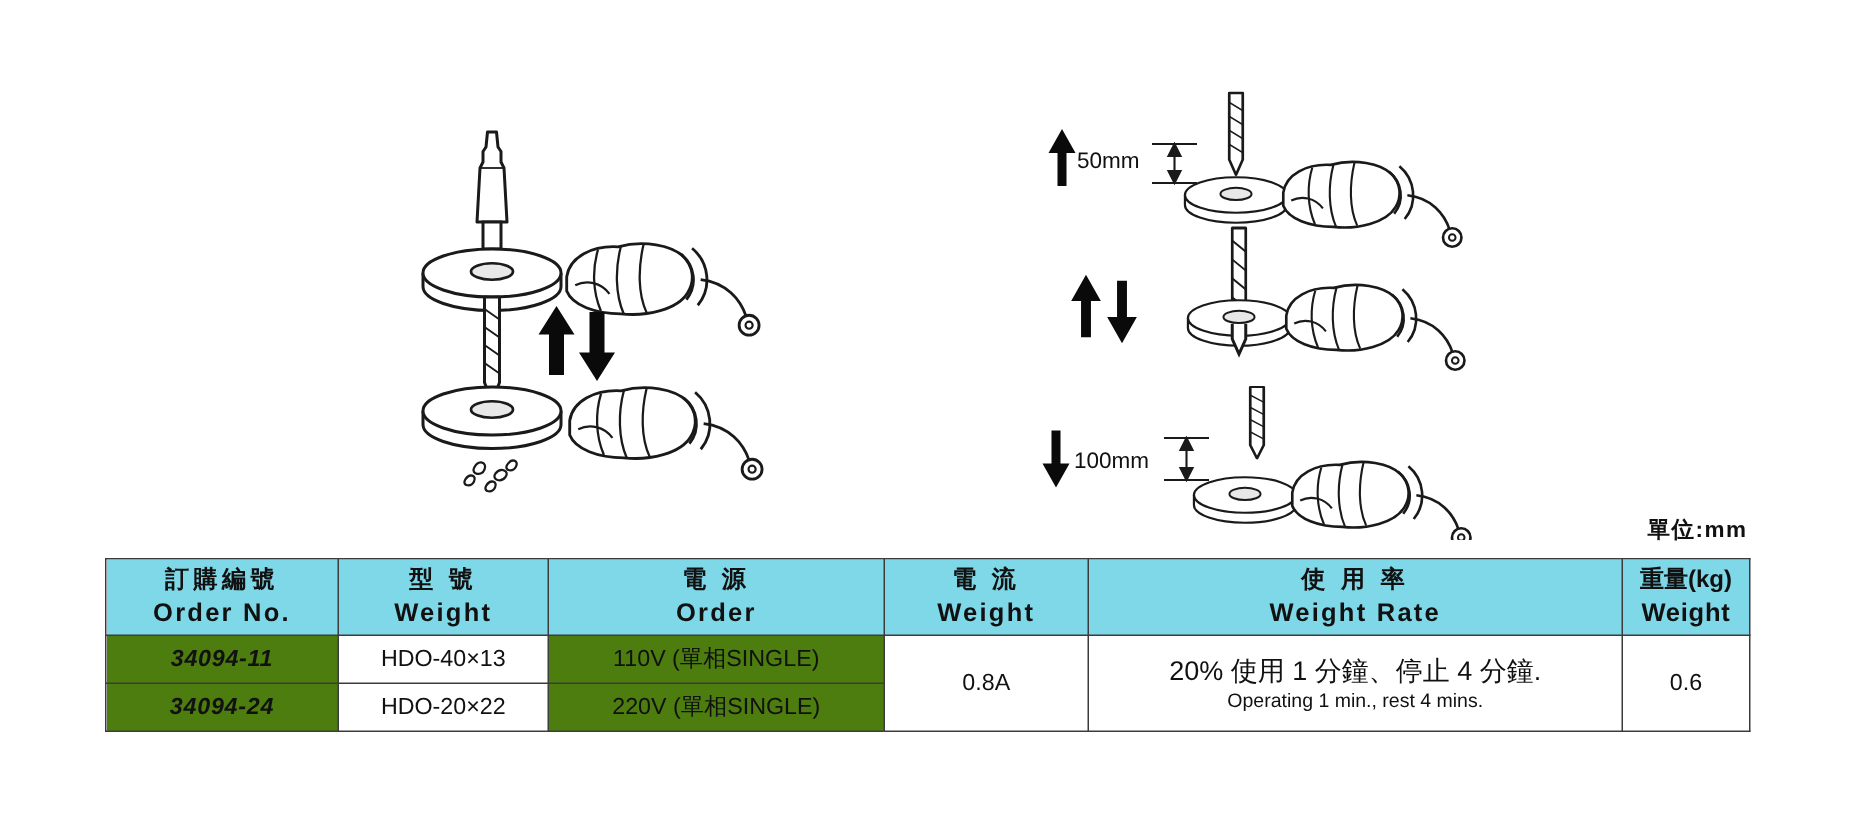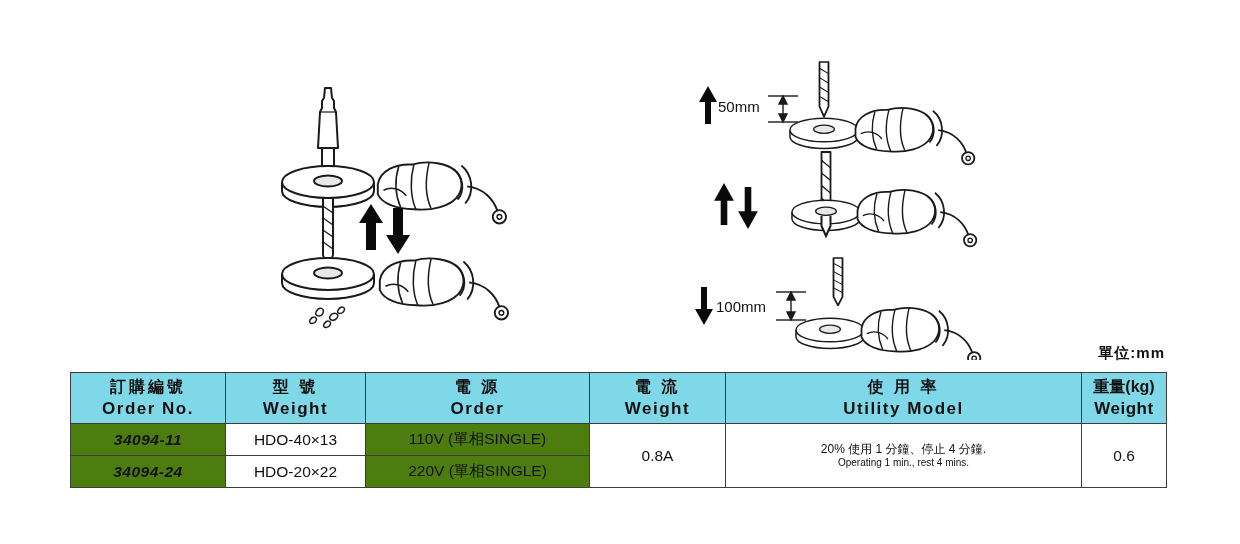--- a/index.html
+++ b/index.html
@@ -25,22 +25,22 @@
     border:1.6px solid #3c3c3c;text-align:center;vertical-align:middle;
     padding:1px 2px;overflow:hidden;
   }
   .spec-table th{background:#7fd8e8;height:48px;}
   .spec-table td{height:29px;font-size:15.5px;}
   .cell-cyan{background:#4d7c0f;}
   .hzh{font-size:16px;font-weight:bold;letter-spacing:3px;line-height:1.35;}
   .hen{font-size:17px;font-weight:bold;letter-spacing:1.5px;line-height:1.3;}
   .kg-small{font-size:16px;font-weight:bold;letter-spacing:0;}
   .order-no{font-weight:bold;font-style:italic;font-size:16px;letter-spacing:0.5px;}
-  .utility-line1{font-size:12px;line-height:1.25;}
-  .utility-line2{font-size:10px;line-height:1.25;}
+  .utility-line1{font-size:18px;line-height:1.25;}
+  .utility-line2{font-size:13px;line-height:1.25;}
 </style>
 </head>
 <body>
 
 <svg class="illustration-layer" viewBox="0 0 1240 360" width="1240" height="360" xmlns="http://www.w3.org/2000/svg">
   <defs>
     <g id="hand">
       <path d="M4,30 C6,16 22,8 40,9 C58,4 78,8 86,16 C93,23 94,33 89,41 C82,53 60,58 42,56 C24,56 8,50 4,40 Z" fill="#fff" stroke="#1a1a1a" stroke-width="2"></path>
       <path d="M26,11 C22,24 22,40 28,54" fill="none" stroke="#1a1a1a" stroke-width="1.6"></path>
       <path d="M42,9 C38,24 38,42 44,56" fill="none" stroke="#1a1a1a" stroke-width="1.6"></path>
@@ -157,21 +157,21 @@
       <th>
         <div class="hzh">電 源</div>
         <div class="hen">Order</div>
       </th>
       <th>
         <div class="hzh">電 流</div>
         <div class="hen">Weight</div>
       </th>
       <th>
         <div class="hzh">使 用 率</div>
-        <div class="hen">Utility Model</div>
+        <div class="hen">Weight Rate</div>
       </th>
       <th>
         <div class="hzh" style="letter-spacing:0;">
           <span>重量</span><span class="kg-small">(kg)</span>
         </div>
         <div class="hen" style="letter-spacing:0.5px;">Weight</div>
       </th>
     </tr>
   </thead>
   <tbody>

